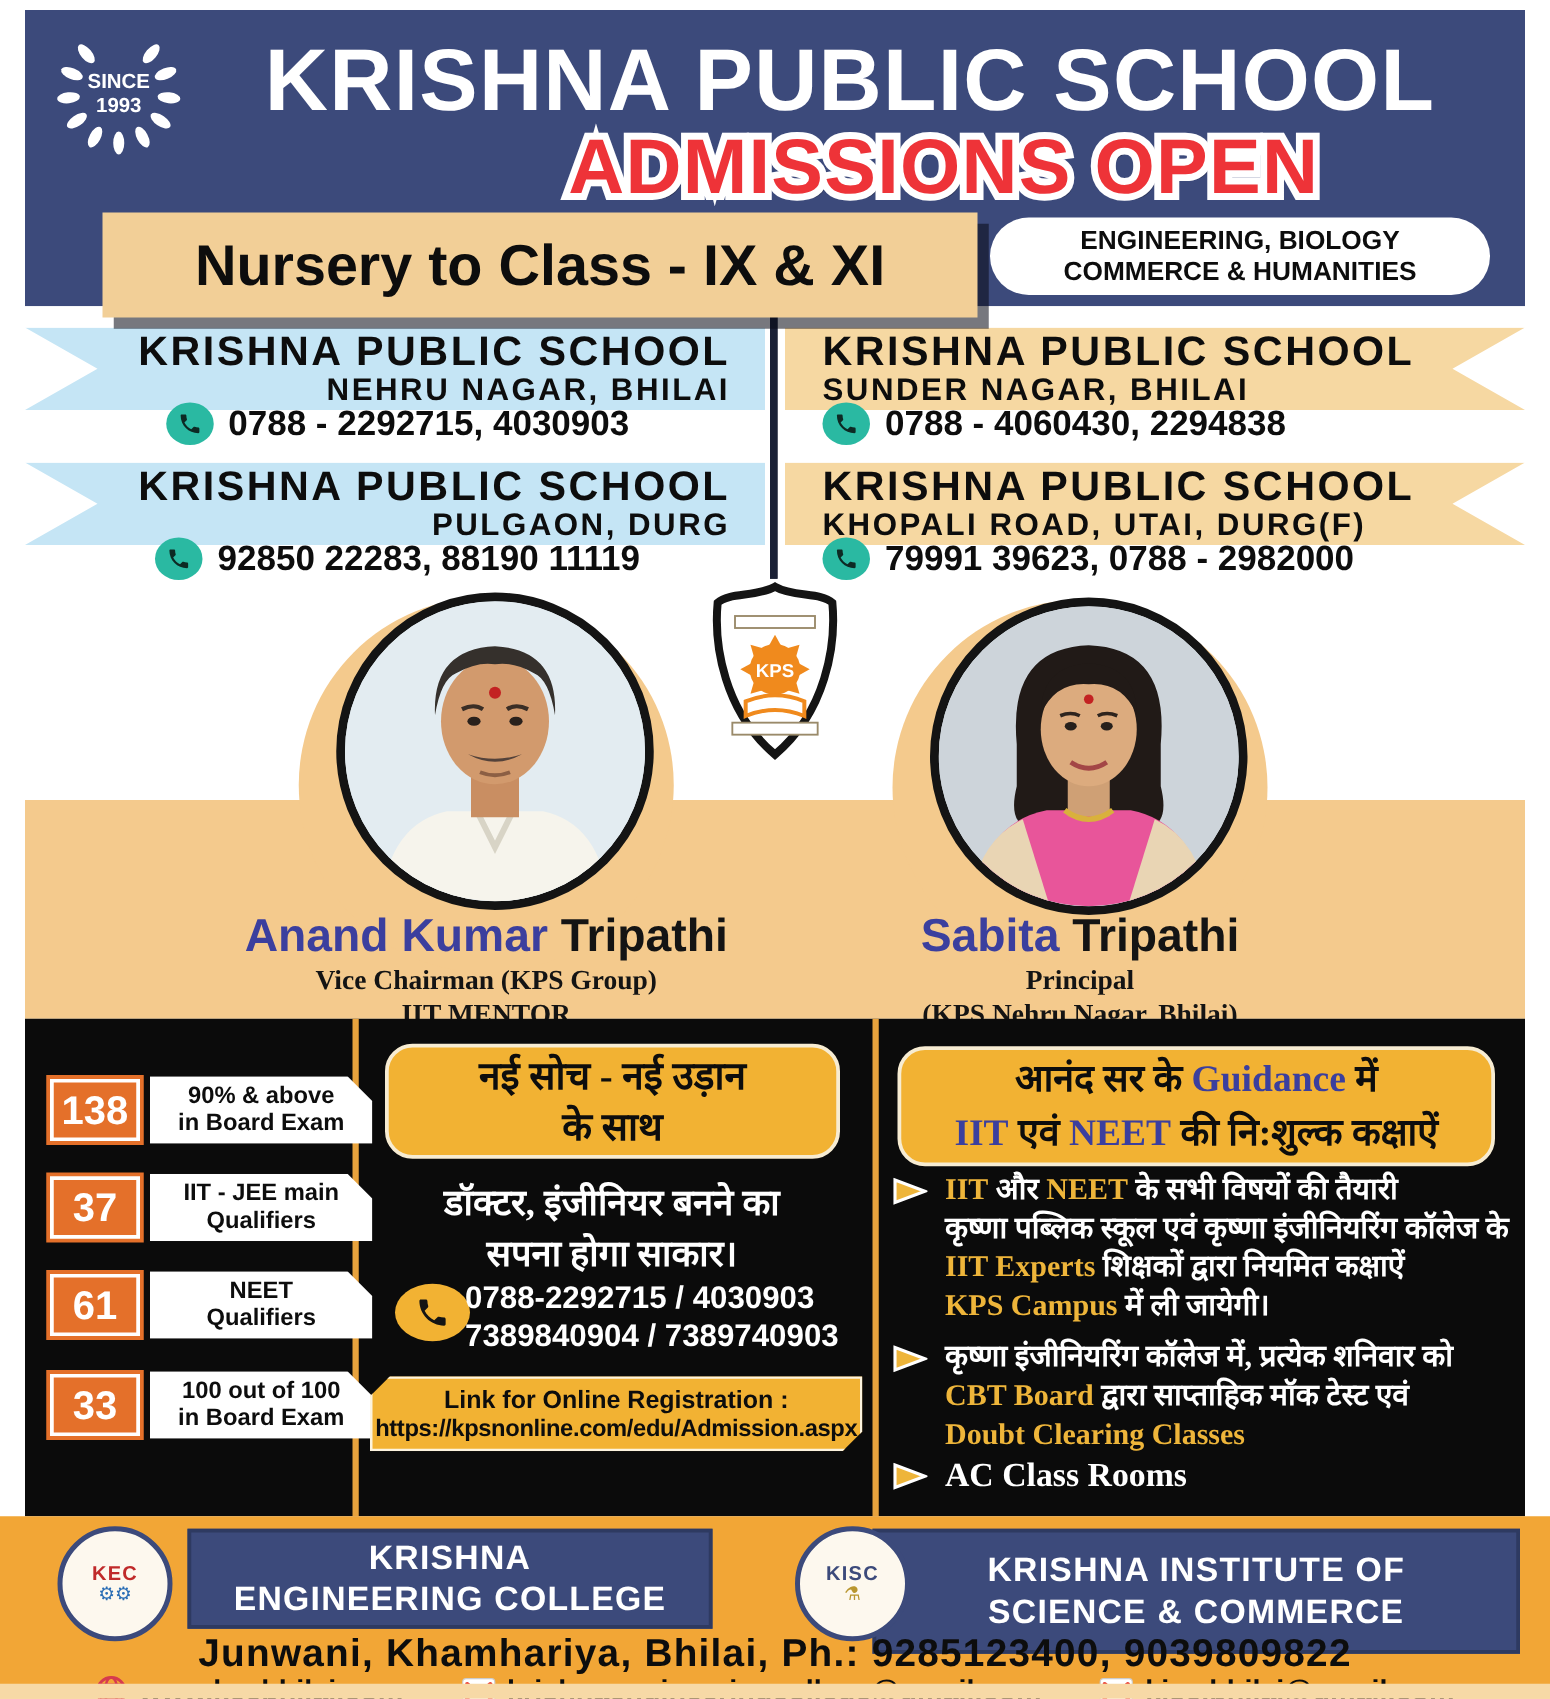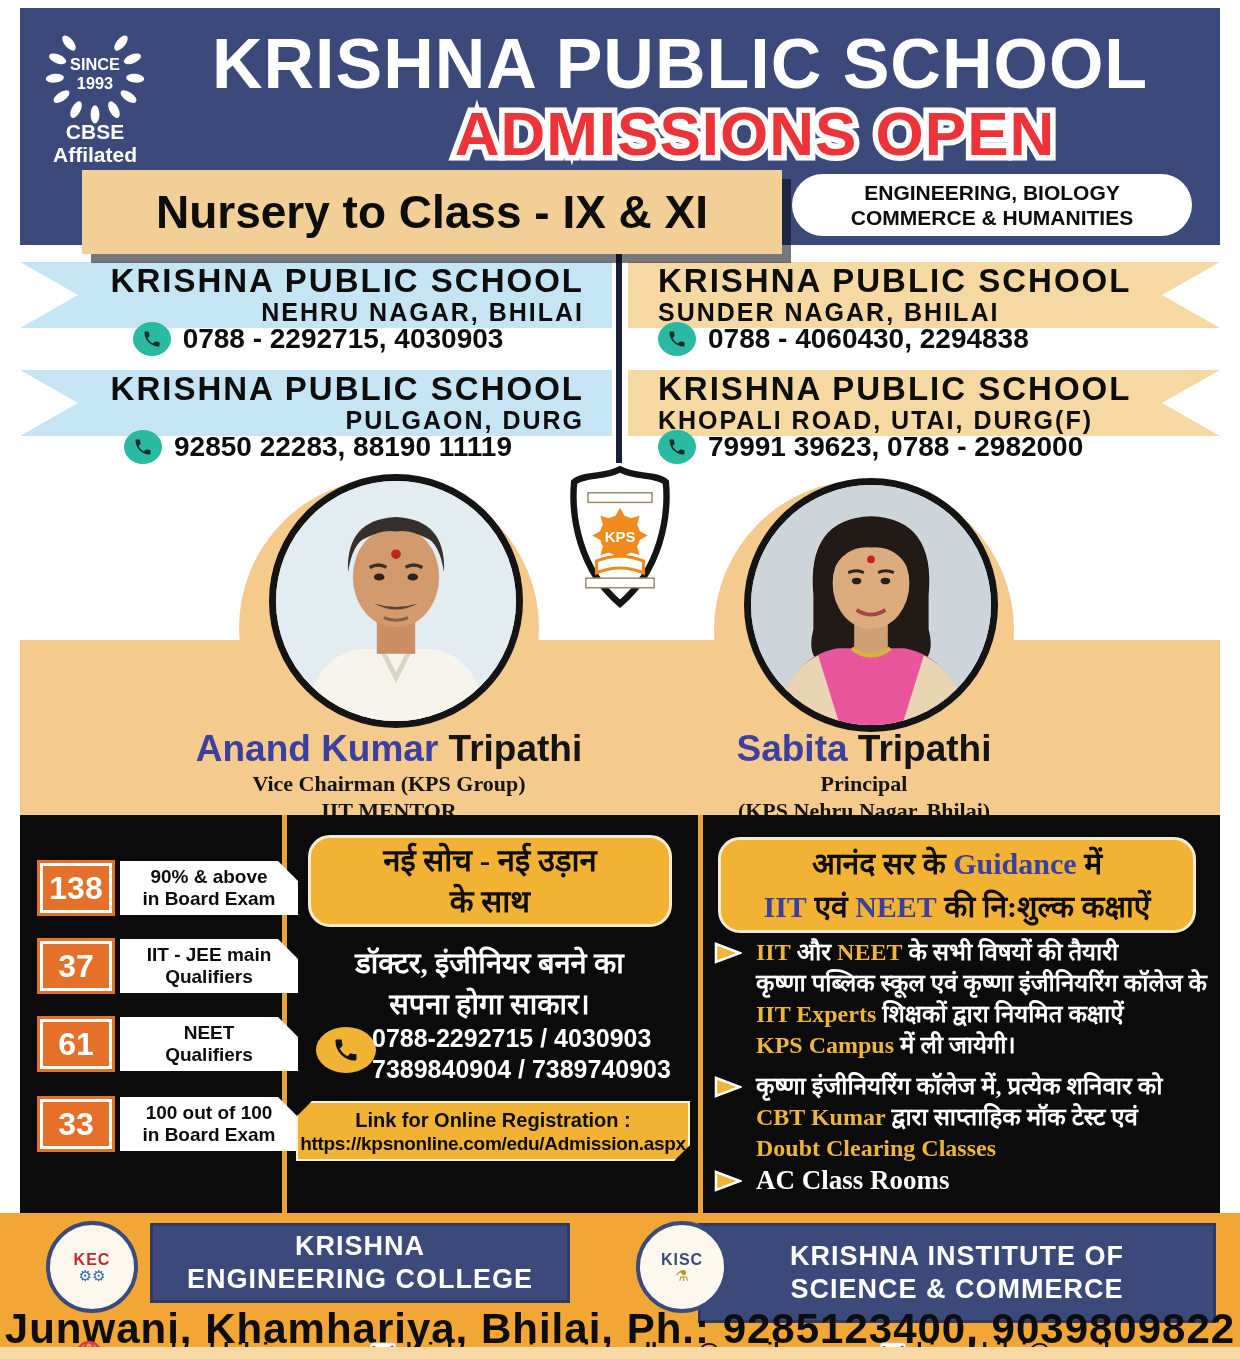--- a/index.html
+++ b/index.html
@@ -102,21 +102,21 @@
   .kec-box{left:150px;top:10px;width:420px;height:80px;font-size:27px;line-height:33px;}
   .kisc-box{left:698px;top:10px;width:518px;height:100px;font-size:27px;line-height:33px;}
   .logo-circle{position:absolute;width:92px;height:92px;border-radius:50%;background:#fdf8ee;
                border:4px solid #3c4a7b;display:flex;flex-direction:column;align-items:center;
                justify-content:center;box-sizing:border-box;z-index:2;}
   .kec-logo{left:46px;top:8px;}
   .kisc-logo{left:636px;top:8px;}
   .logo-abbr{font-size:16px;font-weight:800;color:#c02a2a;letter-spacing:1px;}
   .logo-abbr.blue{color:#3c4a7b;}
   .logo-gears{font-size:15px;line-height:14px;color:#2a6db5;}
-  .footer-address{left:0;top:92px;width:1240px;text-align:center;color:#0d0d0d;font-size:42px;
+  .footer-address{left:0;top:92px;width:1240px;text-align:center;color:#0d0d0d;font-size:31px;
                   font-weight:800;letter-spacing:1px;white-space:nowrap;}
   .footer-links{left:0;top:126px;width:1240px;display:flex;justify-content:center;gap:46px;
                 align-items:center;}
   .flink{display:flex;align-items:center;gap:9px;color:#0d0d0d;font-size:23px;font-weight:800;
          white-space:nowrap;}
 </style>
 </head>
 <body>
 
 <div class="poster">
@@ -135,24 +135,20 @@
           <use href="#lf" transform="rotate(180 60 52)"></use>
         <use href="#lf" transform="rotate(208 60 52)"></use>
           <use href="#lf" transform="rotate(236 60 52)"></use>
         <use href="#lf" transform="rotate(264 60 52)"></use>
           <use href="#lf" transform="rotate(292 60 52)"></use>
         <use href="#lf" transform="rotate(320 60 52)"></use>
       </g>
       <text x="60" y="48" text-anchor="middle" font-size="17" font-weight="bold" fill="#ffffff" font-family="Liberation Sans, sans-serif" id="since1-svg">SINCE</text>
       <text x="60" y="68" text-anchor="middle" font-size="17" font-weight="bold" fill="#ffffff" font-family="Liberation Sans, sans-serif">1993</text>
     </svg>
-    <div class="abs cbse-text">
-      <div>CBSE</div>
-      <div>Affilated</div>
-    </div>
     <div class="abs main-title">KRISHNA PUBLIC SCHOOL</div>
     <div class="abs adm">
       <span class="adm-outline">ADMISSIONS OPEN</span>
       <span class="adm-fill">ADMISSIONS OPEN</span>
     </div>
     <div class="abs class-banner">Nursery to Class - IX &amp; XI</div>
     <div class="abs streams-pill">
       <span>ENGINEERING, BIOLOGY</span>
       <span>COMMERCE &amp; HUMANITIES</span>
     </div>
@@ -382,21 +378,21 @@
         <div><span class="gold">KPS Campus</span><span> में ली जायेगी।</span></div>
       </div>
     </div>
 
     <div class="bullet b2">
       <svg class="bullet-icon" width="28" height="22" viewBox="0 0 28 22">
         <polygon points="2,2 26,11 2,20" fill="#eeb53a" stroke="#ffffff" stroke-width="2.5"></polygon>
       </svg>
       <div class="bullet-text hindi">
         <div>कृष्णा इंजीनियरिंग कॉलेज में, प्रत्येक शनिवार को</div>
-        <div><span class="gold">CBT Kumar</span><span> द्वारा साप्ताहिक मॉक टेस्ट एवं</span></div>
+        <div><span class="gold">CBT Board</span><span> द्वारा साप्ताहिक मॉक टेस्ट एवं</span></div>
         <div class="gold">Doubt Clearing Classes</div>
       </div>
     </div>
 
     <div class="bullet b3">
       <svg class="bullet-icon" width="28" height="22" viewBox="0 0 28 22">
         <polygon points="2,2 26,11 2,20" fill="#eeb53a" stroke="#ffffff" stroke-width="2.5"></polygon>
       </svg>
       <div class="bullet-text serif-w" style="font-size:27px;">AC Class Rooms</div>
     </div>

